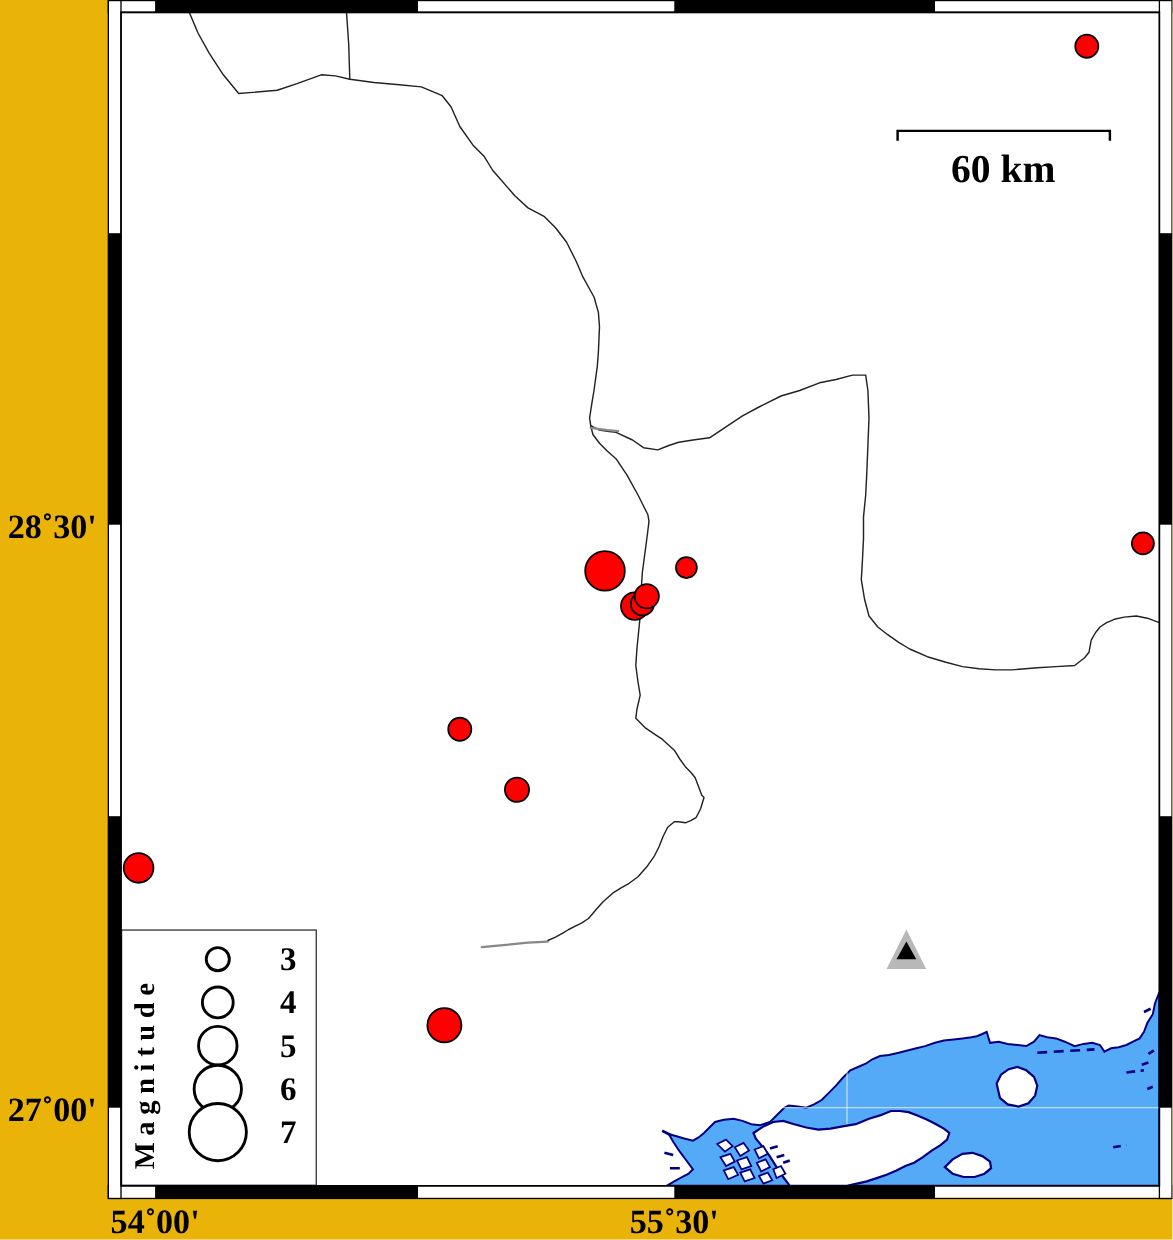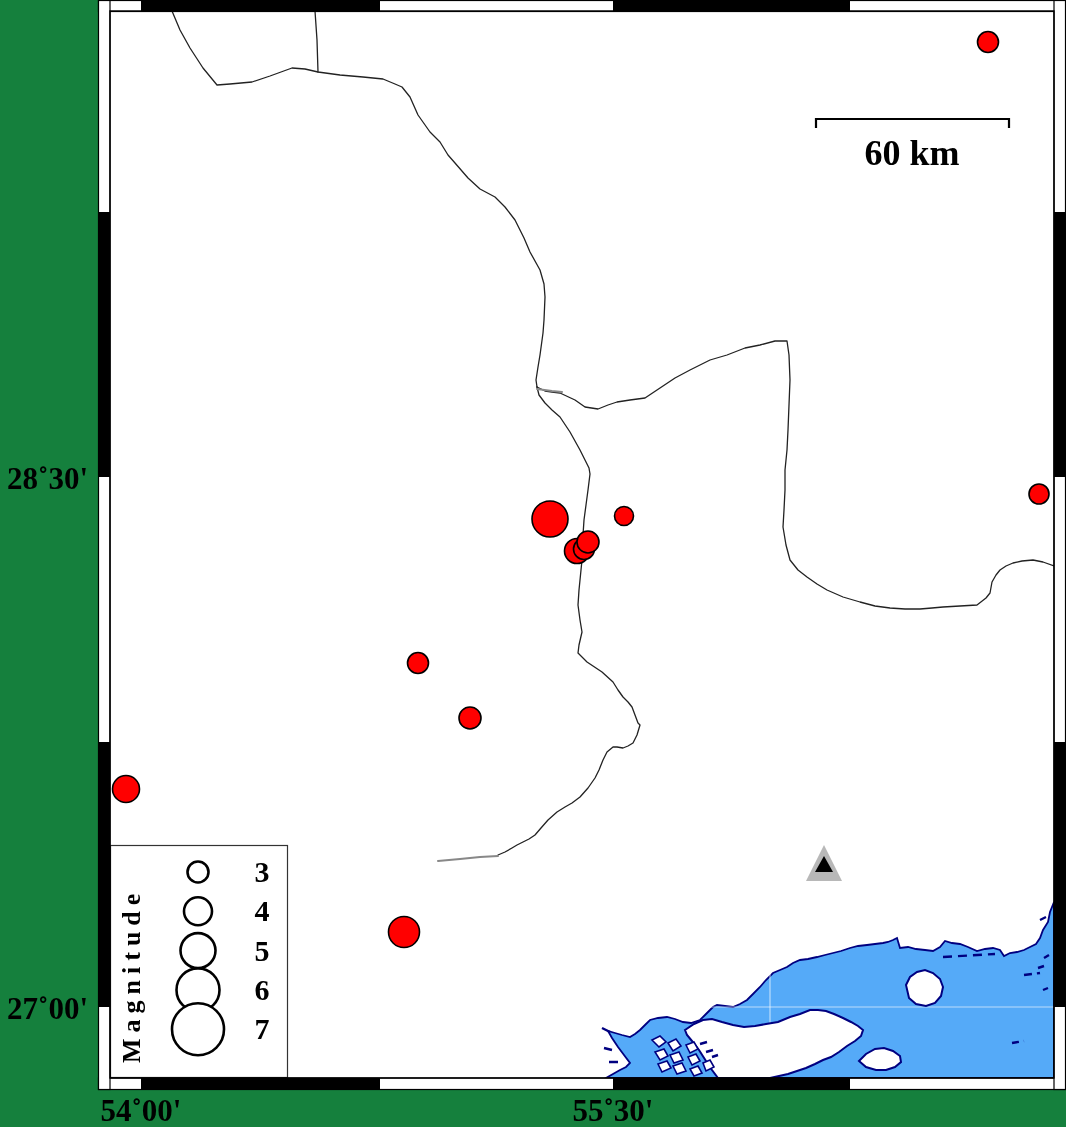--- a/index.html
+++ b/index.html
@@ -1,16 +1,16 @@
 <!DOCTYPE html>
 <html><head>
 <meta charset="utf-8">
 <style>
   html,body{margin:0;padding:0;background:#ffffff;}
-  #canvas{position:relative;width:1066px;height:1127px;background:#15803d;overflow:hidden;
+  #canvas{position:relative;width:1066px;height:1127px;background:#eab308;overflow:hidden;
           font-family:"Liberation Serif","DejaVu Serif",serif;}
   svg text{font-family:"Liberation Serif","DejaVu Serif",serif;}
   .axis-label{font-size:31px;font-weight:bold;fill:#000;}
   .scale-label{font-size:36px;font-weight:bold;fill:#000;}
   .legend-num{font-size:30px;font-weight:bold;fill:#000;}
   .legend-title{font-size:26px;font-weight:bold;fill:#000;letter-spacing:6px;}
 </style>
 </head>
 <body>
 

